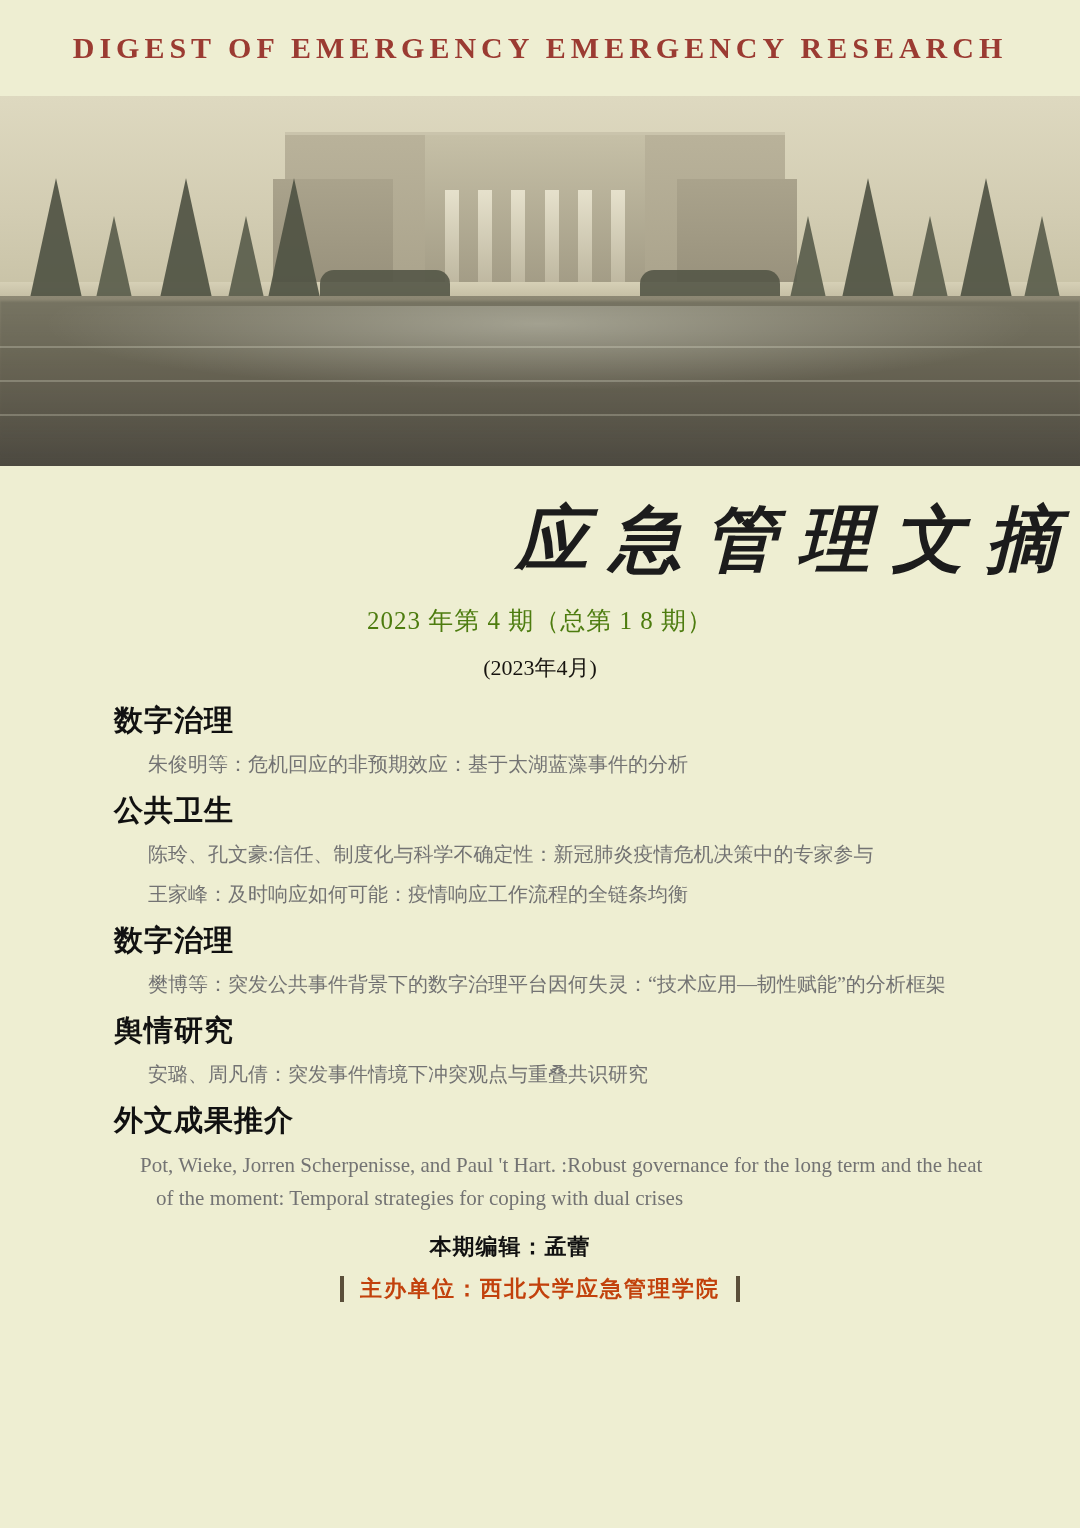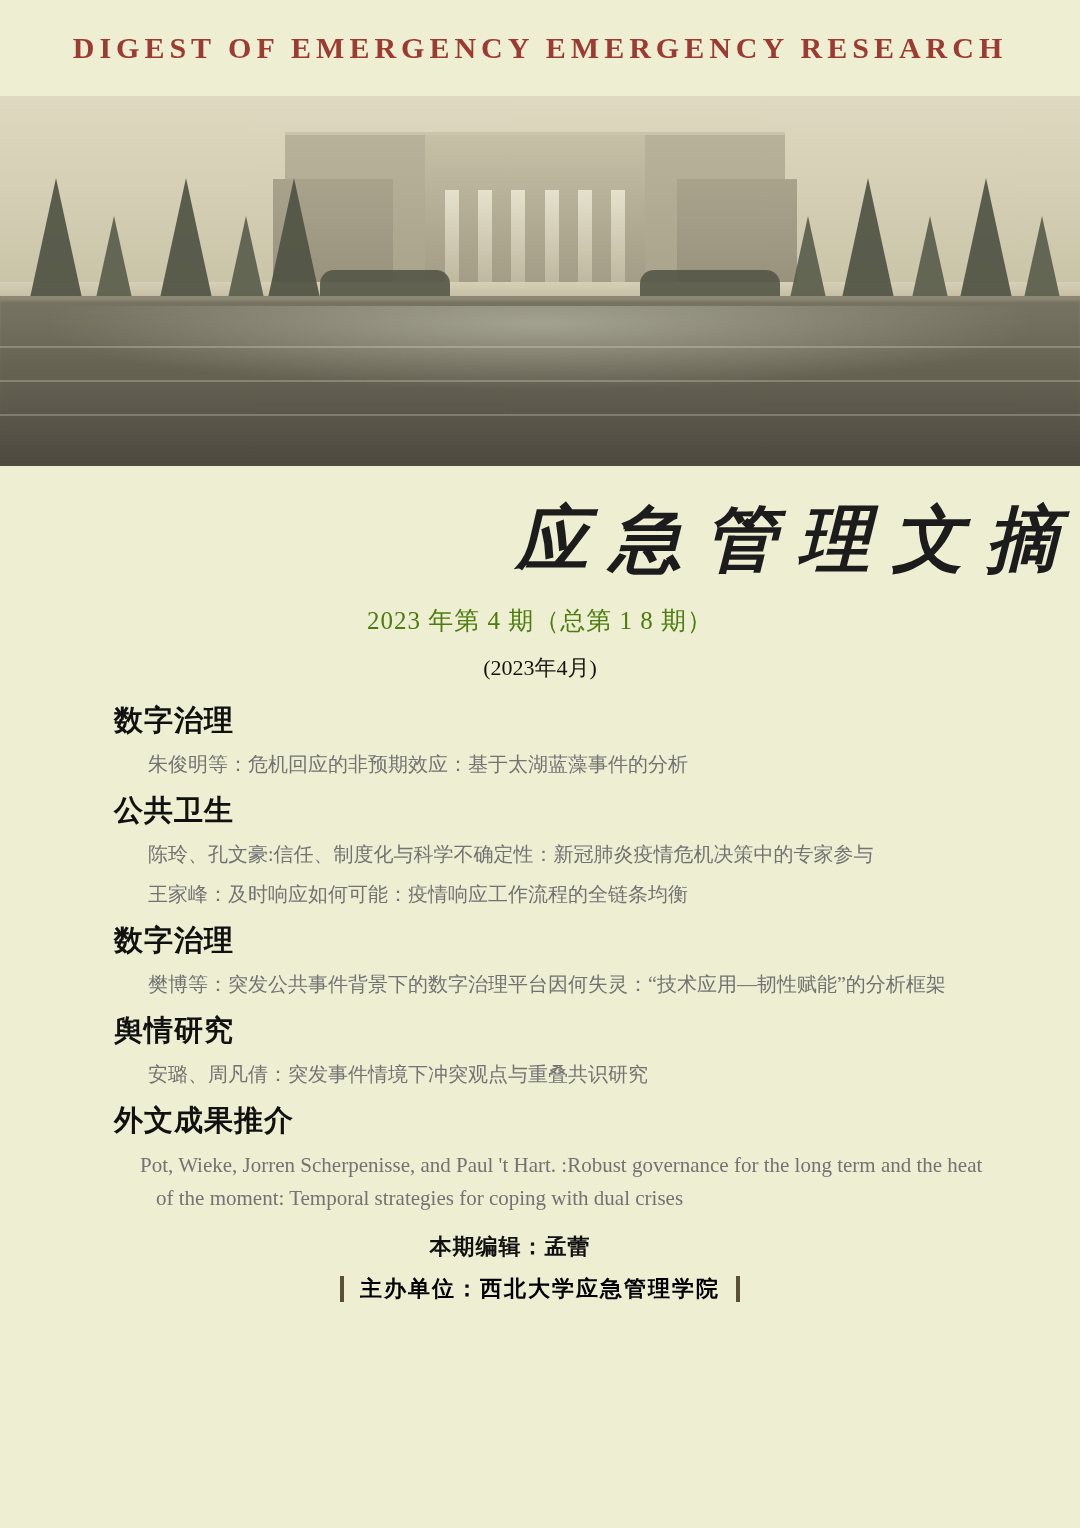--- a/index.html
+++ b/index.html
@@ -215,21 +215,21 @@
     margin-top: 12px;
   }
   .footer .bar {
     width: 4px;
     height: 26px;
     background: #5b4f3a;
   }
   .footer .text {
     font-size: 22px;
     font-weight: bold;
-    color: #000000;
+    color: #c2410c;
     letter-spacing: 2px;
   }
 </style>
 </head>
 <body>
 
 <div class="masthead">
   <div class="masthead-title">DIGEST  OF  EMERGENCY  EMERGENCY  RESEARCH</div>
 </div>
 

